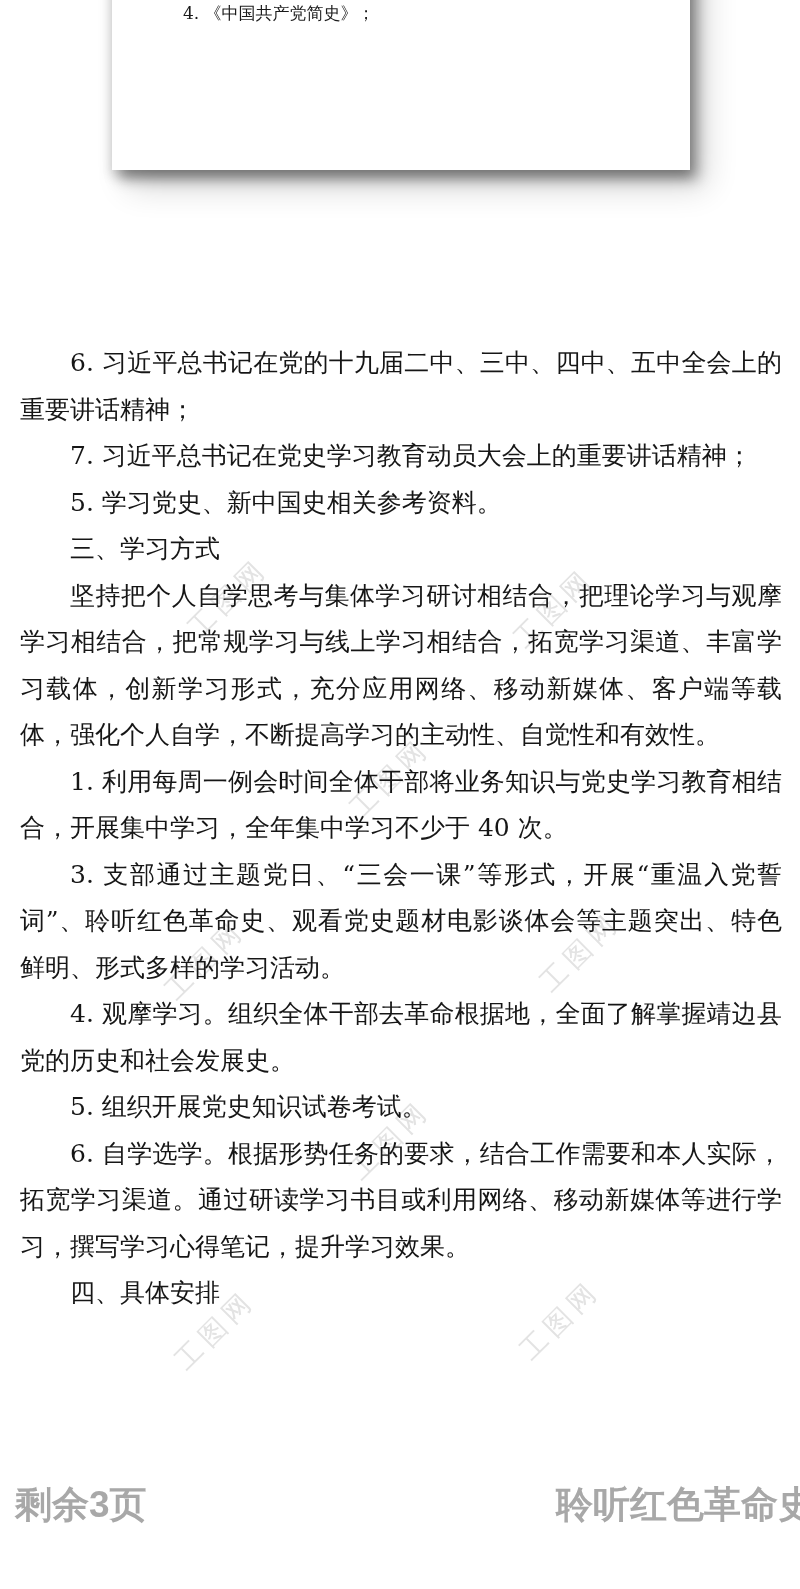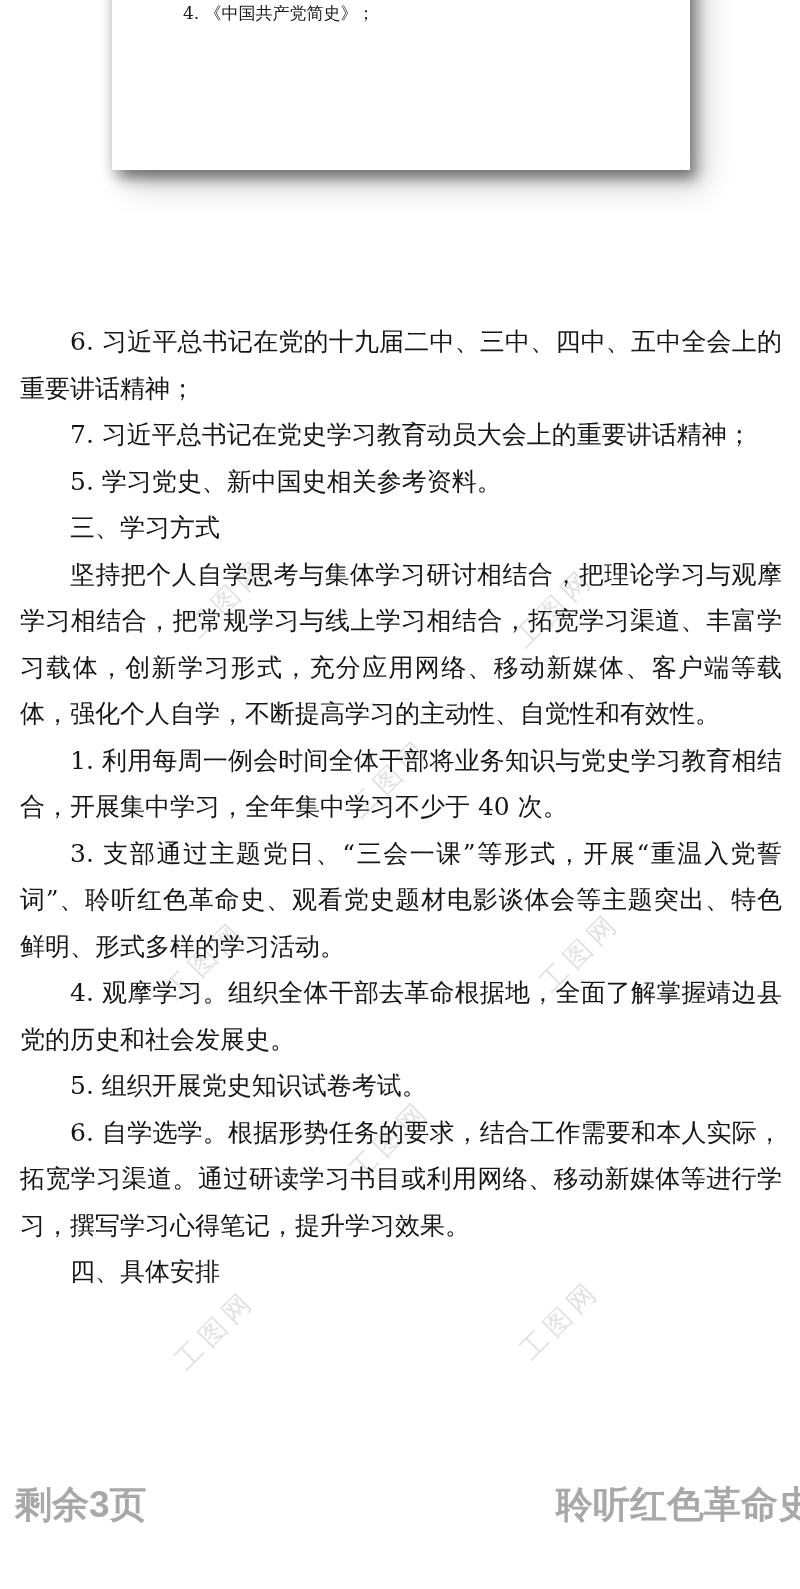--- a/index.html
+++ b/index.html
@@ -26,21 +26,21 @@
   
   .wm-layer { position:absolute; left:0; top:0; width:800px; height:1589px; pointer-events:none; }
   .wm {
     position:absolute; white-space:nowrap;
     font-family:"Liberation Sans", sans-serif;
     font-size:27px; letter-spacing:6px; color:#e3e3e3;
     transform:translate(-50%,-50%) rotate(-45deg);
   }
 
   
-  .bodytext { position:absolute; left:20px; top:319px; width:762px; }
+  .bodytext { position:absolute; left:20px; top:340px; width:762px; }
   .bodytext p {
     margin:0; font-size:25px; line-height:46.5px; color:#161616;
     text-align:justify; text-indent:2em;
   }
 
   
   .footer {
     position:absolute; left:15px; top:1482px; width:800px;
     display:flex; justify-content:space-between; align-items:center; gap:42px;
     font-family:"Liberation Sans", sans-serif;

